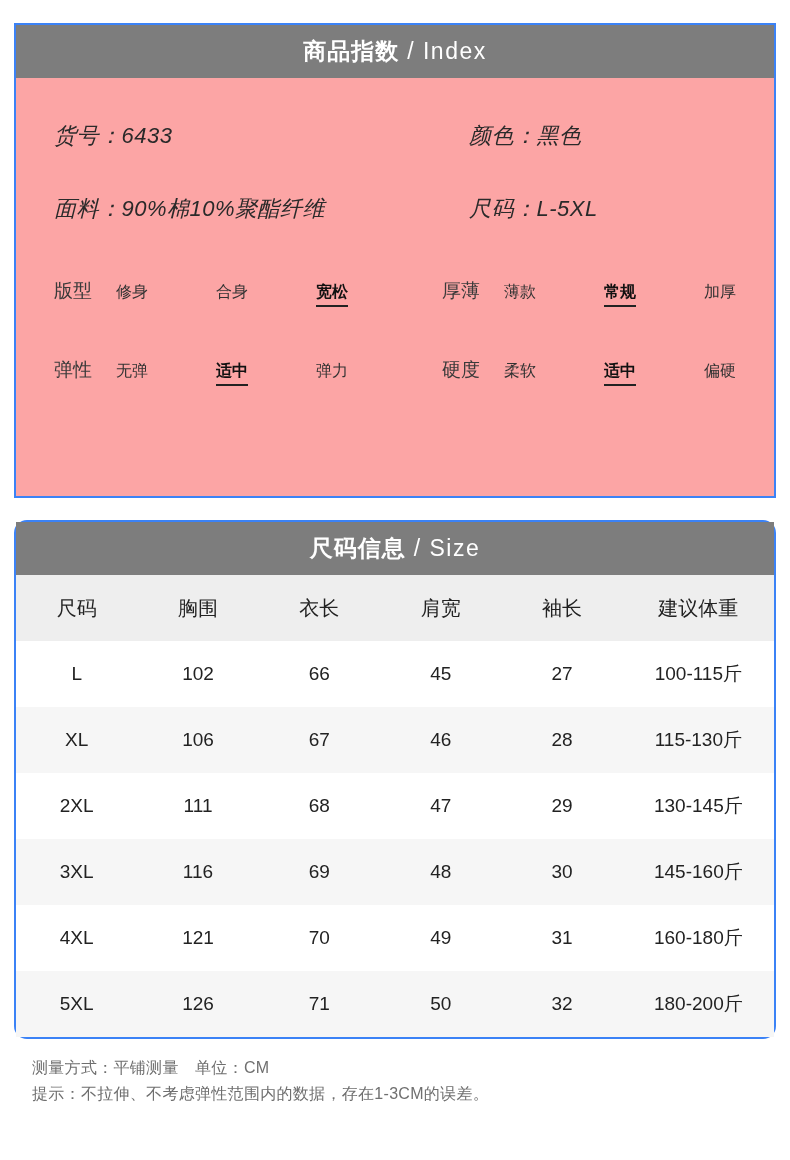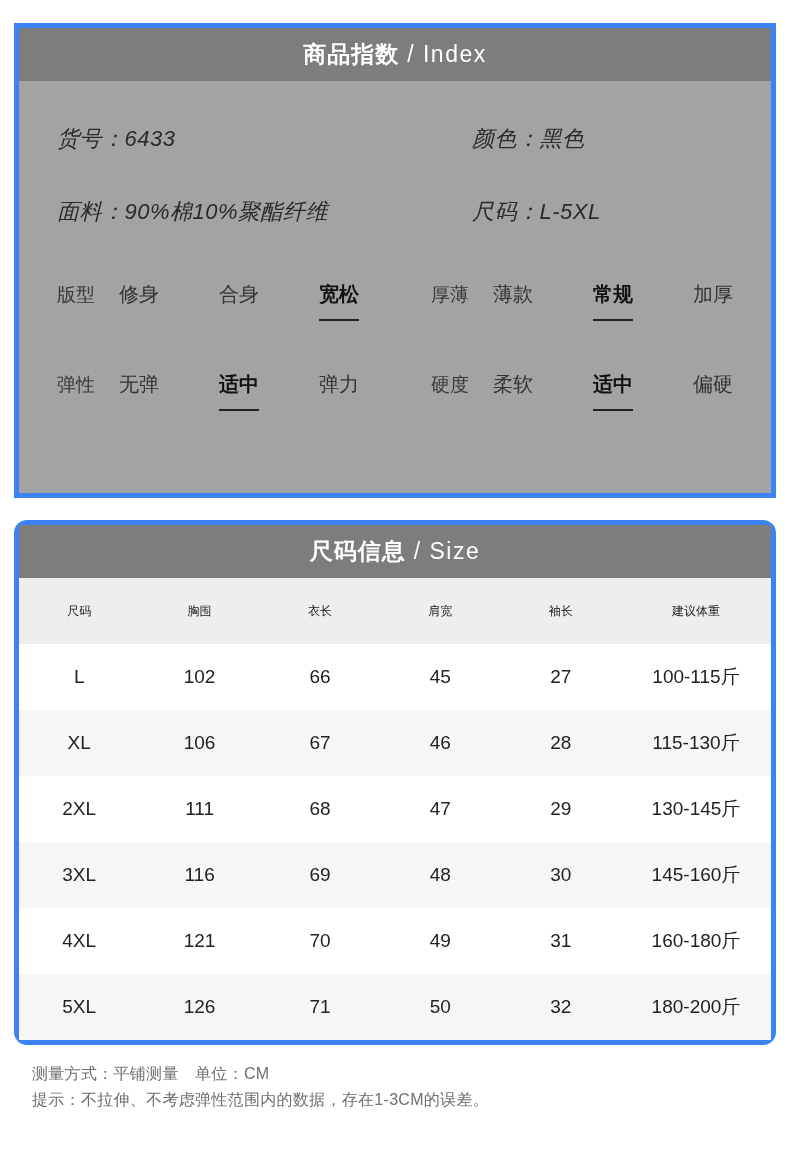--- a/index.html
+++ b/index.html
@@ -17,22 +17,22 @@
   .page {
     width: 790px;
     height: 1160px;
     position: relative;
     box-sizing: border-box;
     padding: 0 14px;
   }
 
   
   .card {
-    background: #a3a3a3;
-    border: 5px solid #3b82f6;
+    background: #fca5a5;
+    border: 2px solid #3b82f6;
     box-sizing: border-box;
   }
   .card-header {
     background: #7d7d7d;
     color: #ffffff;
     text-align: center;
     font-size: 23px;
     letter-spacing: 1px;
     height: 53px;
     line-height: 53px;
@@ -80,33 +80,33 @@
   .attr-label {
     font-size: 19px;
     color: #3a3a3a;
     width: 62px;
     flex: none;
   }
   .attr-opts {
     display: flex;
   }
   .attr-opt {
-    font-size: 20px;
+    font-size: 16px;
     color: #333;
     width: 100px;
     text-align: right;
     white-space: nowrap;
   }
   .attr-opt.sel {
     font-weight: 700;
     color: #111;
     border-bottom: 2px solid #222;
     display: inline-block;
     width: auto;
-    padding-bottom: 11px;
+    padding-bottom: 2px;
     margin-right: 0;
   }
   .attr-opt-wrap {
     width: 100px;
   }
   .attr-opt-wrap:last-child { width: auto; }
 
   
   #size-card {
     margin-top: 22px;
@@ -120,21 +120,21 @@
   table.size-table th,
   table.size-table td {
     text-align: center;
     font-size: 19px;
     color: #222;
     height: 64px;
     font-weight: 400;
   }
   table.size-table thead th {
     background: #eeeeee;
-    font-size: 12px;
+    font-size: 20px;
     color: #222;
   }
   table.size-table tbody tr:nth-child(odd) { background: #ffffff; }
   table.size-table tbody tr:nth-child(even) { background: #f6f6f6; }
 
   .notes {
     margin-top: 16px;
     padding-left: 18px;
     color: #6f6f6f;
     font-size: 16px;

